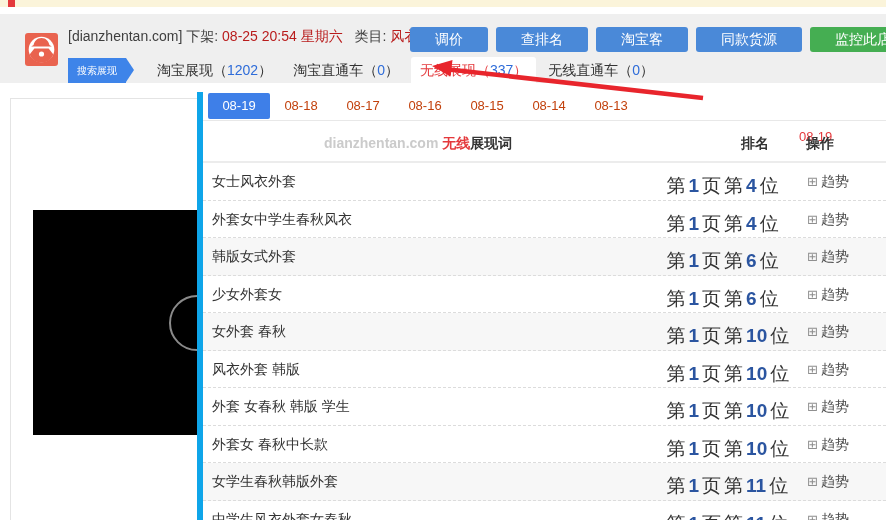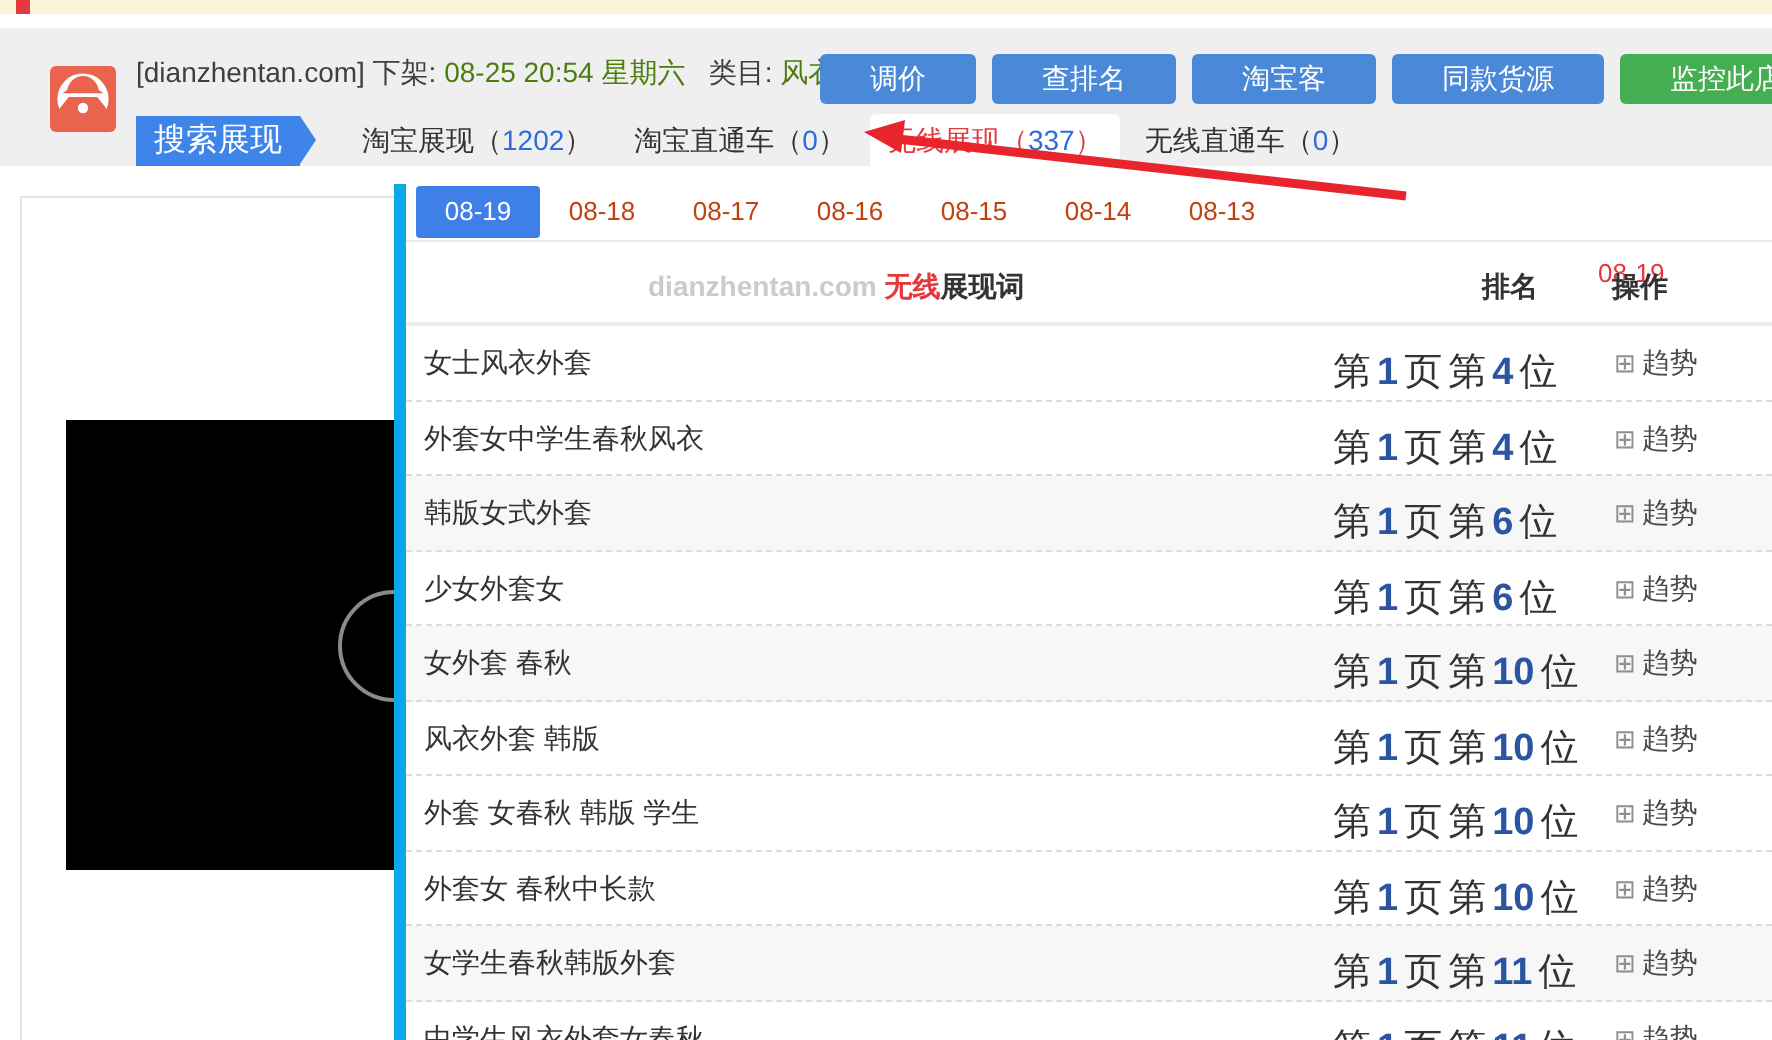--- a/index.html
+++ b/index.html
@@ -9,29 +9,29 @@
     -webkit-font-smoothing:antialiased;
   }
   
   .notice-strip{position:absolute;left:0;top:0;width:886px;height:7px;background:#fbf4da;}
   .notice-chip{position:absolute;left:8px;top:0;width:7px;height:7px;background:#e4393c;}
 
   
   .header-bar{position:absolute;left:0;top:14px;width:886px;height:69px;background:#efefef;}
   .avatar{position:absolute;left:25px;top:19px;width:33px;height:33px;cursor:pointer;}
   .info-line{position:absolute;left:68px;top:14px;font-size:14px;color:#3f3f3f;white-space:nowrap;}
-  .info-line .red{color:#4d7c0f;}
+  .info-line .red{color:#b91c1c;}
   .hdr-buttons{position:absolute;left:410px;top:13px;display:flex;gap:8px;}
   .btn{color:#fff;font-size:14px;line-height:17px;padding:4px 25px;border-radius:3px;cursor:pointer;white-space:nowrap;}
   .btn-blue{background:#4a89d8;}
   .btn-green{background:#45ae52;}
 
   
   .tabs-line{position:absolute;left:68px;top:43px;height:27px;display:flex;align-items:center;}
-  .search-tag{position:relative;background:#3e84e9;color:#fff;font-size:16px;line-height:17px;padding:4px 9px;margin-right:22px;cursor:pointer;}
+  .search-tag{position:relative;background:#3e84e9;color:#fff;font-size:10px;line-height:17px;padding:4px 9px;margin-right:22px;cursor:pointer;}
   .search-tag::after{content:"";position:absolute;right:-8px;top:0;border-top:12.5px solid transparent;border-bottom:12.5px solid transparent;border-left:8px solid #3e84e9;}
   .tab{font-size:14px;color:#333;padding:5px 9px;margin-right:3px;cursor:pointer;white-space:nowrap;}
   .tab .cnt{color:#2e6cd9;}
   .tab-wireless{background:#fff;border-radius:3px 3px 0 0;color:#e4393c;}
   .tab-wireless .par{color:#e4393c;}
 
   
   .left-panel{position:absolute;left:10px;top:98px;width:866px;height:600px;background:#fff;border:1px solid #e4e4e4;z-index:1;}
   .black-box{position:absolute;left:33px;top:210px;width:170px;height:225px;background:#000;z-index:2;}
   .play-circle{position:absolute;left:136px;top:85px;width:52px;height:52px;border:2px solid #8a8a8a;border-radius:50%;}

